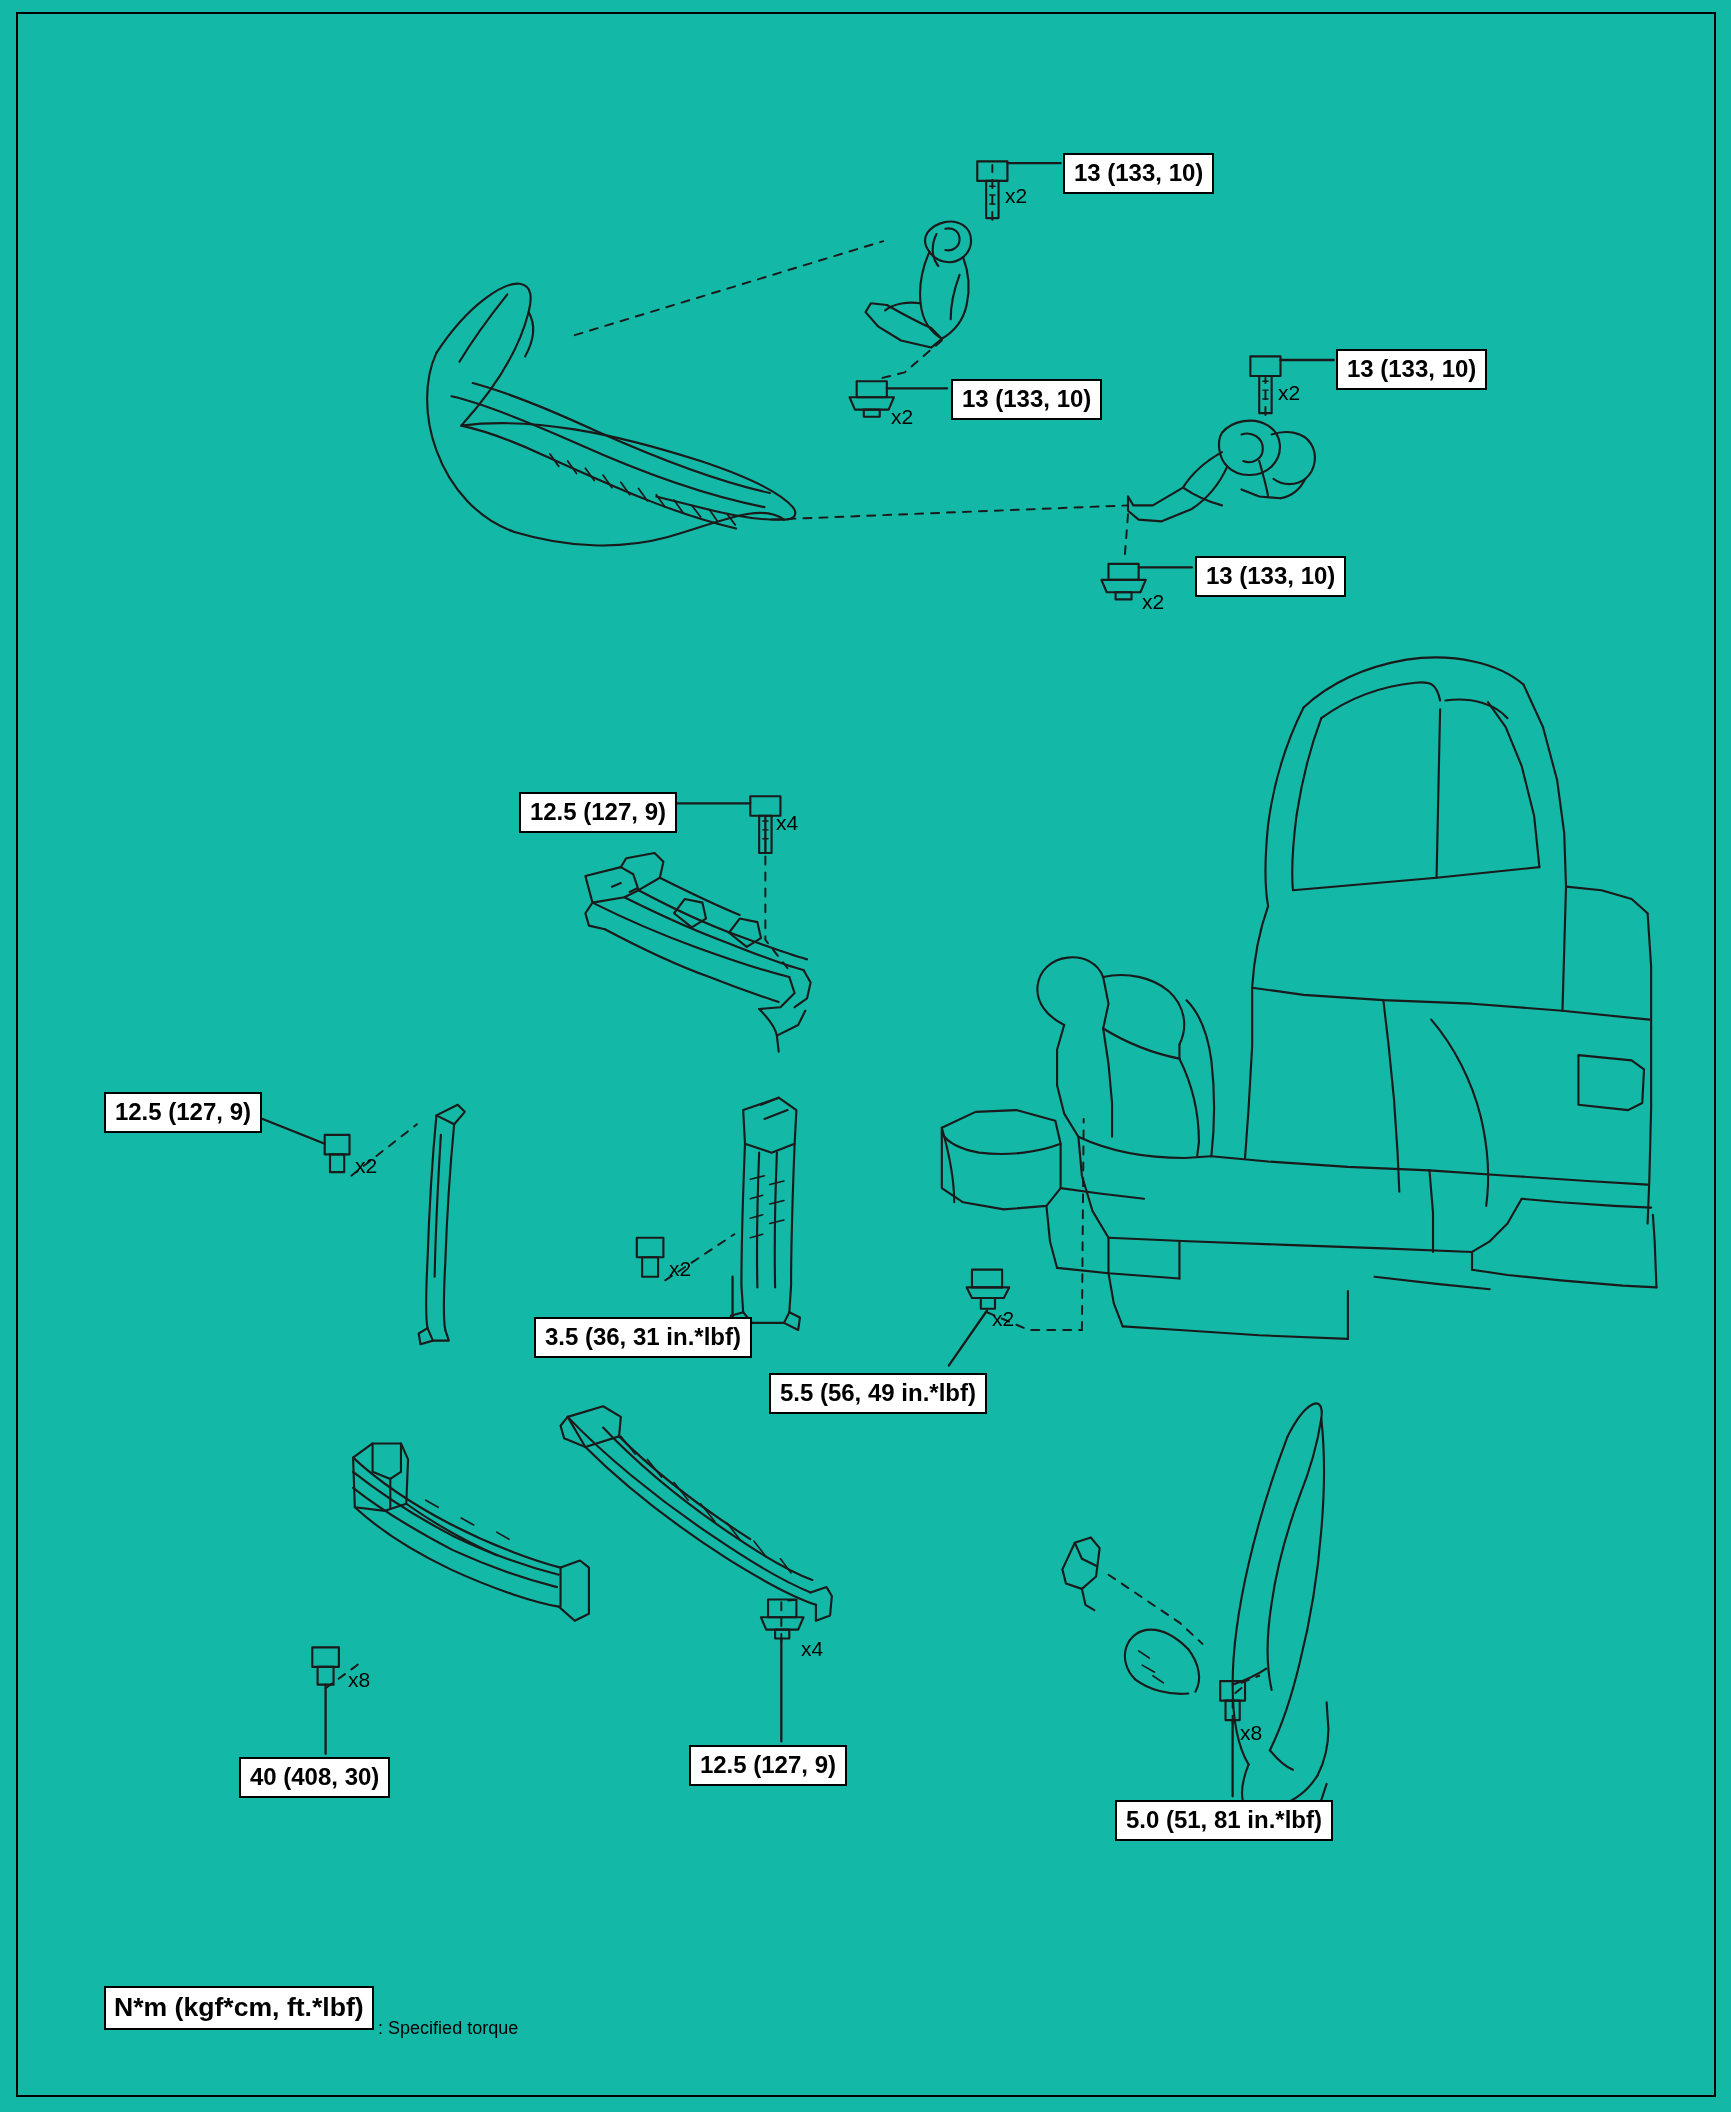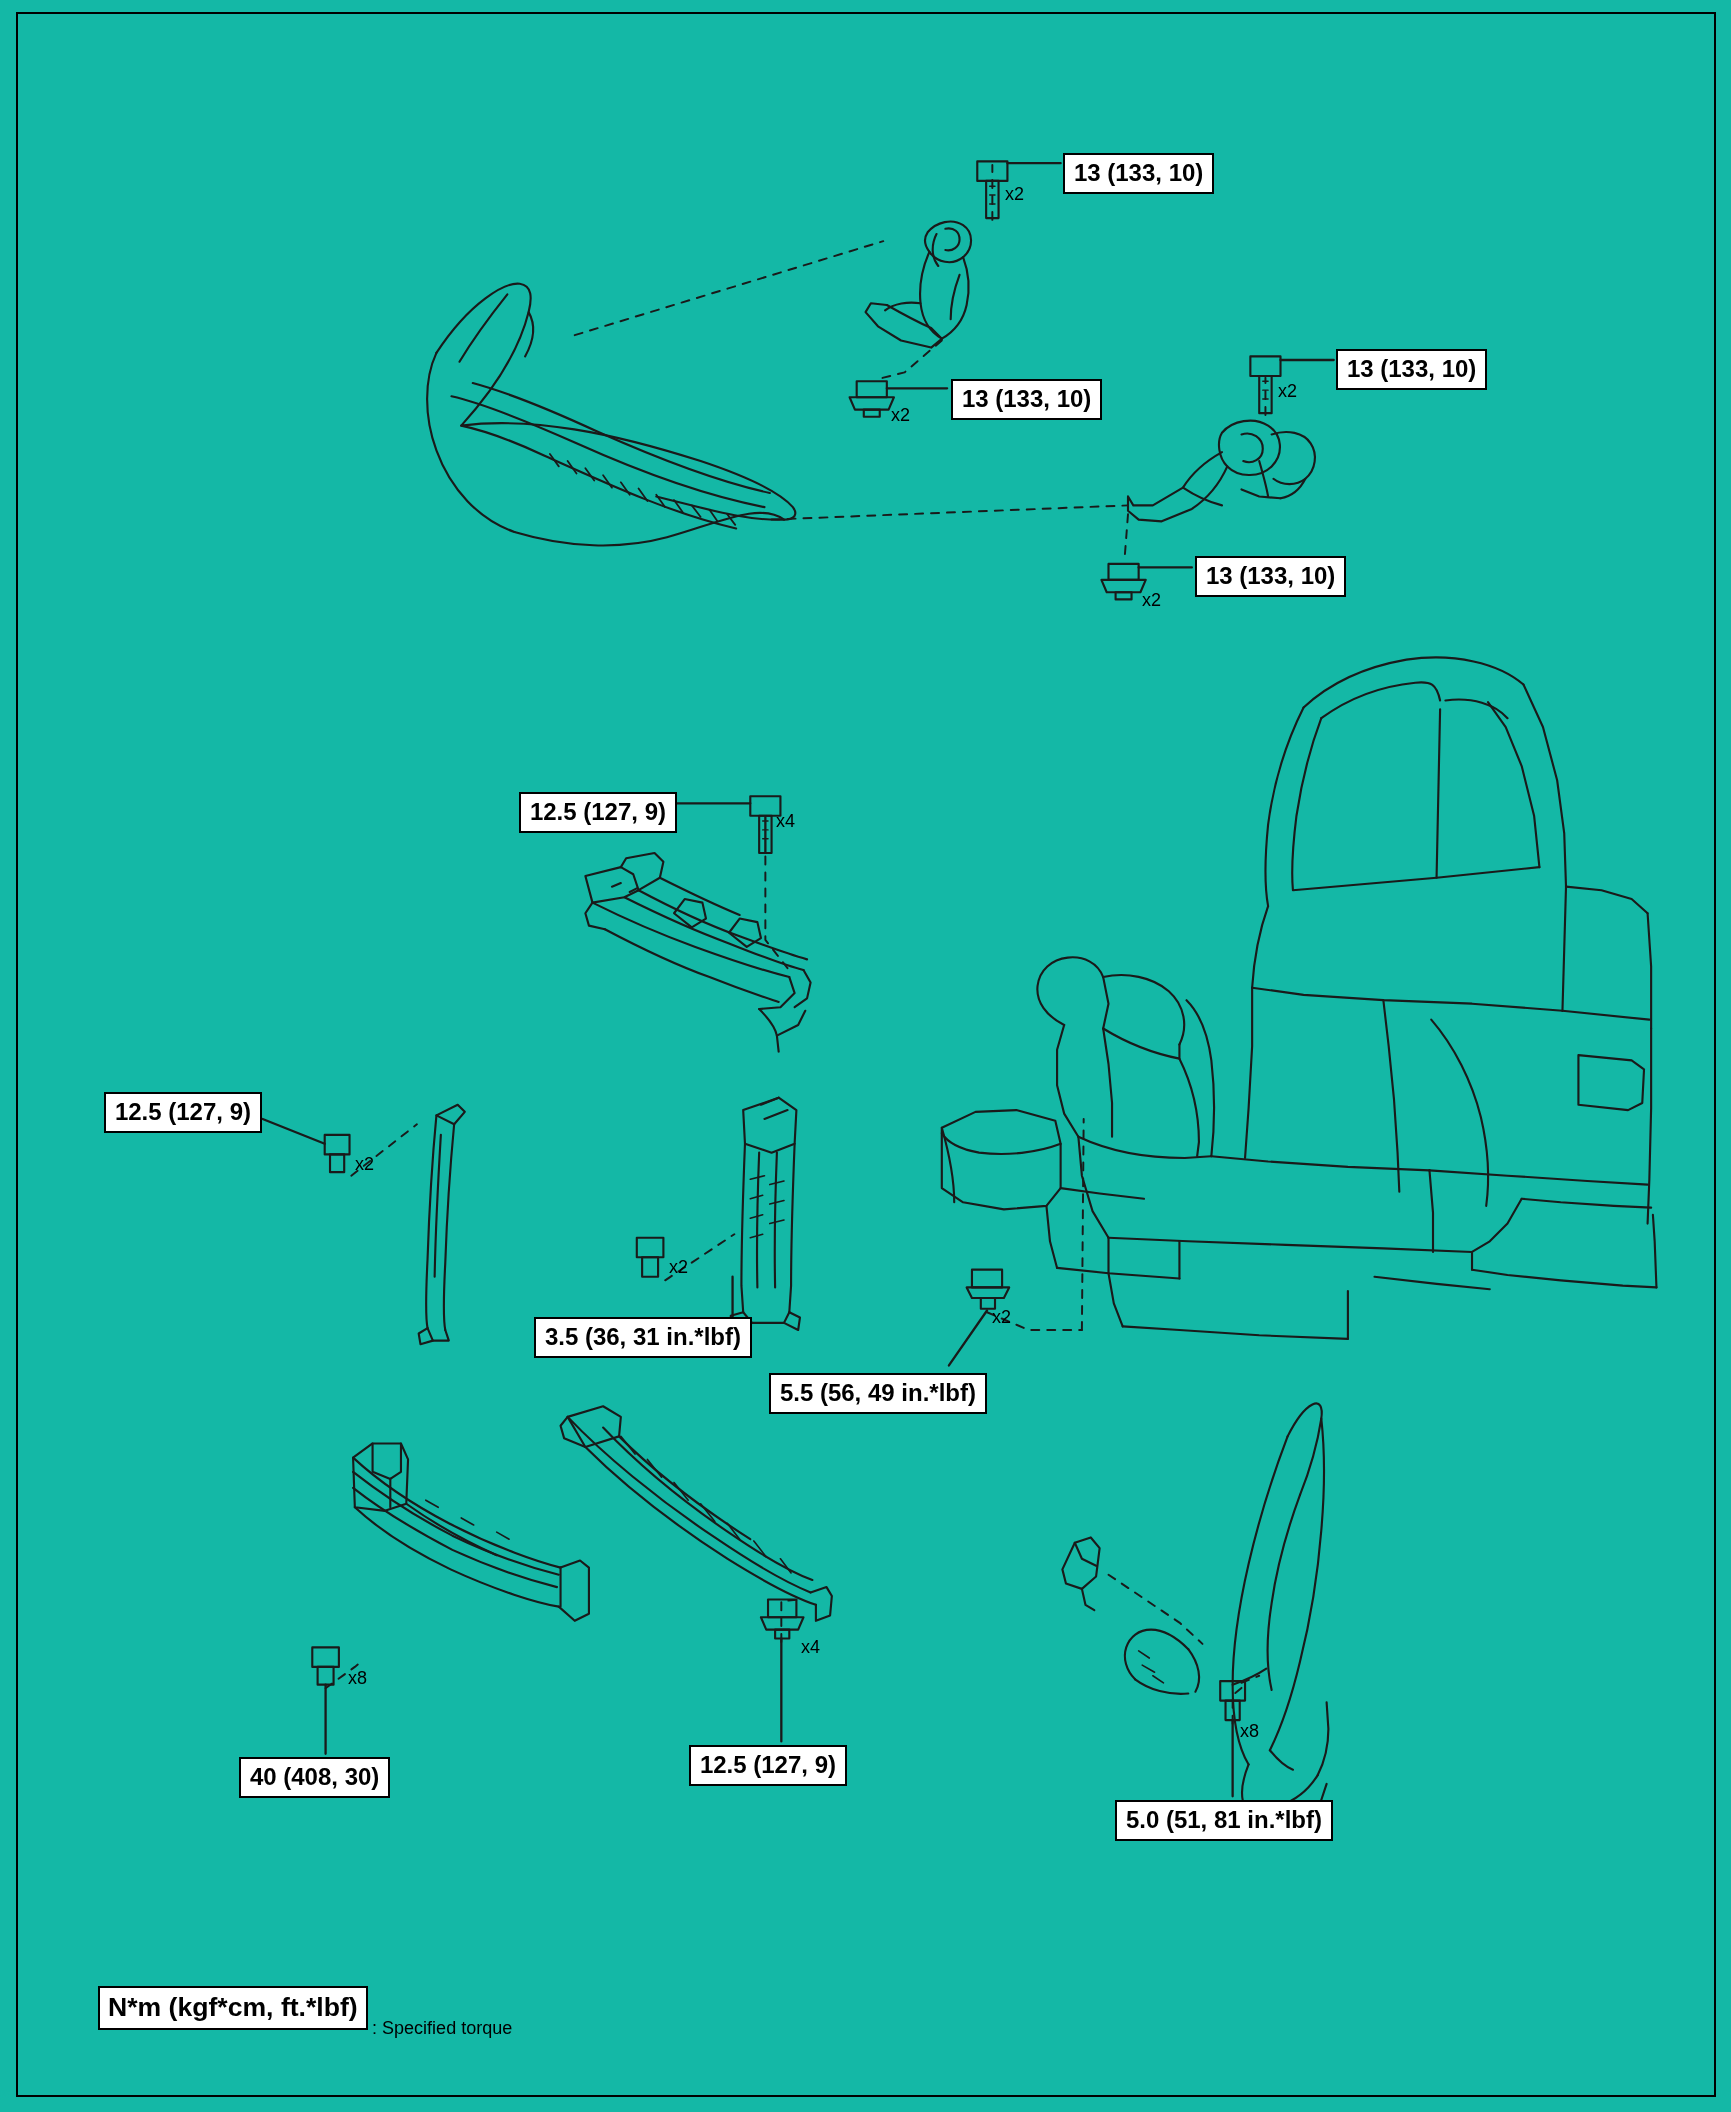--- a/index.html
+++ b/index.html
@@ -41,21 +41,21 @@
     font-size: 24px;
     font-weight: bold;
     color: #000;
     padding: 5.3px 8.9px 6.2px 8.9px;
     white-space: nowrap;
     box-sizing: border-box;
     line-height: 1.05;
   }
   .qty-label {
     position: absolute;
-    font-size: 18px;
+    font-size: 21px;
     color: #000;
     white-space: nowrap;
     font-weight: normal;
   }
   .legend {
     position: absolute;
     display: flex;
     align-items: center;
     white-space: nowrap;
   }
@@ -401,18 +401,18 @@
 
   <div class="torque-box" style="left:239px; top:1757px;">40 (408, 30)</div>
   <div class="qty-label" style="left:348px; top:1668px;">x8</div>
 
   <div class="torque-box" style="left:689px; top:1745px;">12.5 (127, 9)</div>
   <div class="qty-label" style="left:801px; top:1637px;">x4</div>
 
   <div class="torque-box" style="left:1115px; top:1800px;">5.0 (51, 81 in.*lbf)</div>
   <div class="qty-label" style="left:1240px; top:1721px;">x8</div>
 
-  <div class="legend" style="left:98px; top:1977px;">
+  <div class="legend" style="left:104px; top:1977px;">
     <span class="legend-box">N*m (kgf*cm, ft.*lbf)</span>
     <span class="legend-text">: Specified torque</span>
   </div>
 </div>
 
 
 </body></html>

